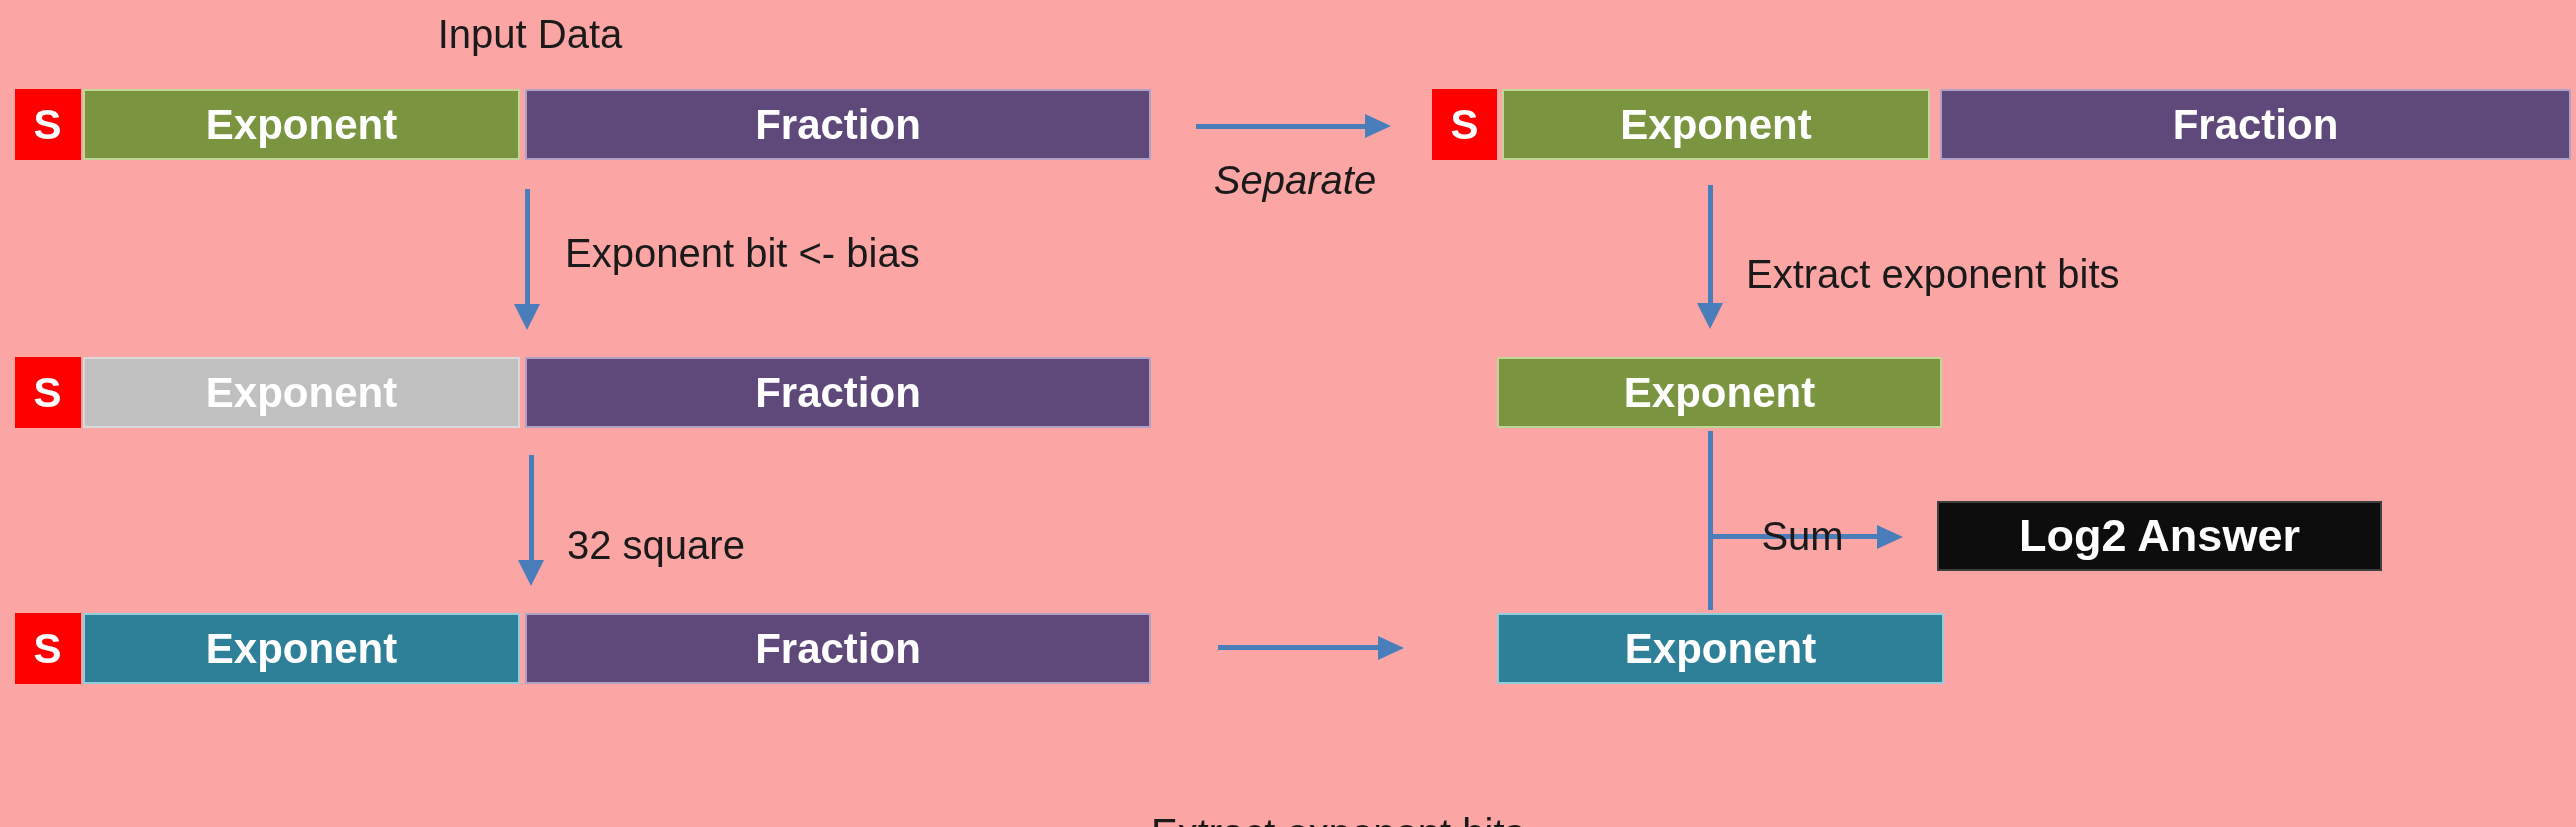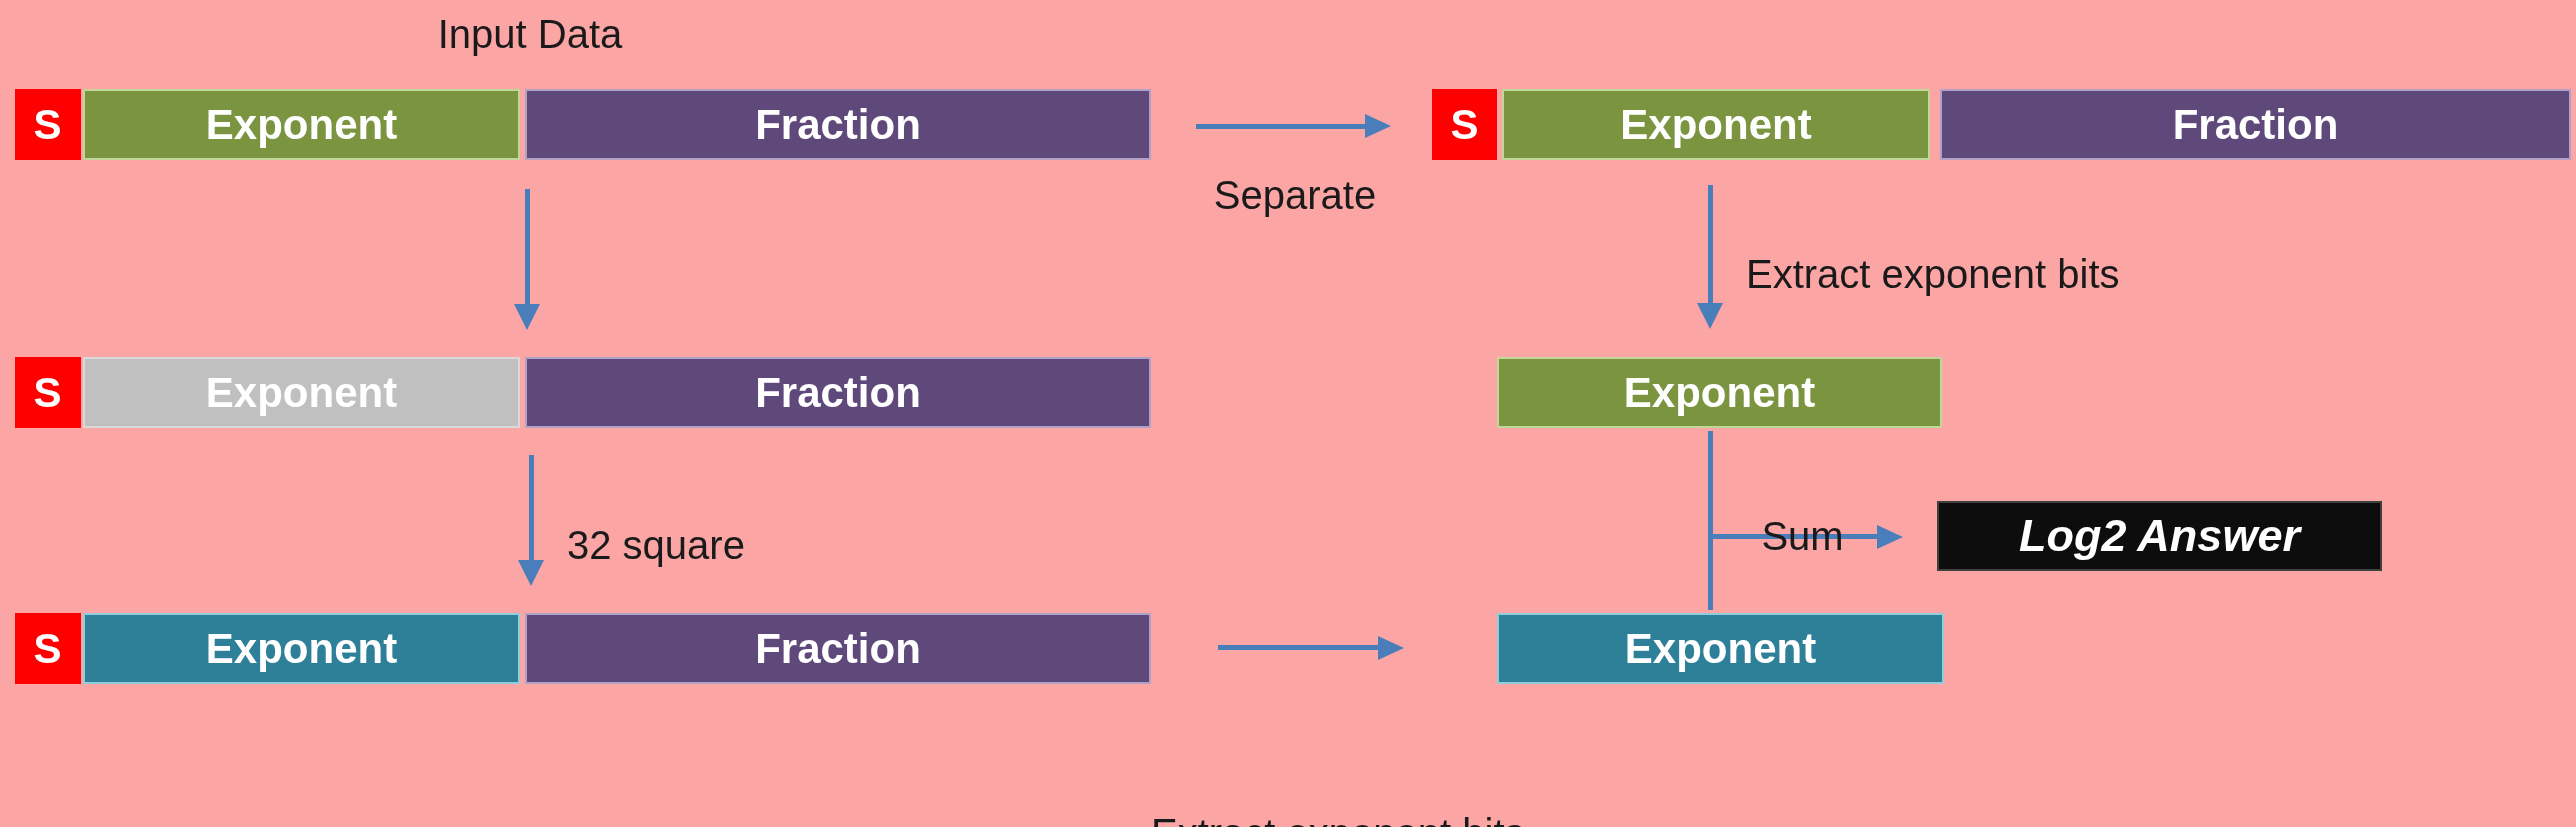--- a/index.html
+++ b/index.html
@@ -48,49 +48,50 @@
 <div id="canvas">
 
   <div class="lbl centered" style="left:369px; top:11.3px; width:322px;">Input Data</div>
 
   <div class="box sign" style="left:14.5px;  top:89px; width:66px;  height:71px;">S</div>
   <div class="box green" style="left:83px; top:89px; width:437px; height:71px;">Exponent</div>
   <div class="box purple" style="left:525px; top:89px; width:626px; height:71px;">Fraction</div>
 
   <div class="hline" style="left:1196px; top:124px; width:171px;"></div>
   <div class="head-right" style="left:1365px; top:114px;"></div>
-  <div class="lbl centered" style="left:1134px; top:172px; width:322px;">Separate</div>
+  <div class="lbl centered" style="left:1134px; top:157px; width:322px;font-style:italic;">Separate</div>
 
   <div class="box sign" style="left:1432px; top:89px; width:65px;  height:71px;">S</div>
   <div class="box green" style="left:1502px; top:89px; width:428px; height:71px;">Exponent</div>
   <div class="box purple" style="left:1940px; top:89px; width:631px; height:71px;">Fraction</div>
 
   <div class="vline" style="left:525px; top:189px; height:117px;"></div>
   <div class="head-down" style="left:514px; top:304px;"></div>
+  <div class="lbl" style="left:565px; top:230px;">Exponent bit &lt;- bias</div>
 
   <div class="vline" style="left:1708px; top:185px; height:120px;"></div>
   <div class="head-down" style="left:1697px; top:303px;"></div>
   <div class="lbl" style="left:1746px; top:251px;">Extract exponent bits</div>
 
   <div class="box sign" style="left:14.5px;  top:357px; width:66px;  height:71px;">S</div>
   <div class="box gray" style="left:83px; top:357px; width:437px; height:71px;">Exponent</div>
   <div class="box purple" style="left:525px; top:357px; width:626px; height:71px;">Fraction</div>
 
   <div class="box green" style="left:1497px; top:357px; width:445px; height:71px;">Exponent</div>
 
   <div class="vline" style="left:529px; top:455px; height:109px;"></div>
   <div class="head-down" style="left:518px; top:560px;"></div>
   <div class="lbl" style="left:567px; top:494px;margin-top:28px;">32 square</div>
 
   <div class="vline" style="left:1708px; top:431px; height:179px;"></div>
   <div class="hline" style="left:1710px; top:534px; width:169px;"></div>
   <div class="head-right" style="left:1877px; top:525px;"></div>
   <div class="lbl centered" style="left:1722px; top:478px; width:161px;margin-top:35px;">Sum</div>
 
-  <div class="box blackbox" style="left:1937px; top:501px; width:445px; height:70px;font-style:italic;">Log2 Answer</div>
+  <div class="box blackbox" style="left:1937px; top:501px; width:445px; height:70px;">Log2 Answer</div>
 
   <div class="box sign" style="left:14.5px;  top:613px; width:66px;  height:71px;">S</div>
   <div class="box teal" style="left:83px; top:613px; width:437px; height:71px;">Exponent</div>
   <div class="box purple" style="left:525px; top:613px; width:626px; height:71px;">Fraction</div>
 
   <div class="hline" style="left:1218px; top:645px; width:161px;"></div>
   <div class="head-right" style="left:1378px; top:636px;"></div>
 
   <div class="box teal" style="left:1497px; top:613px; width:447px; height:71px;">Exponent</div>
 

